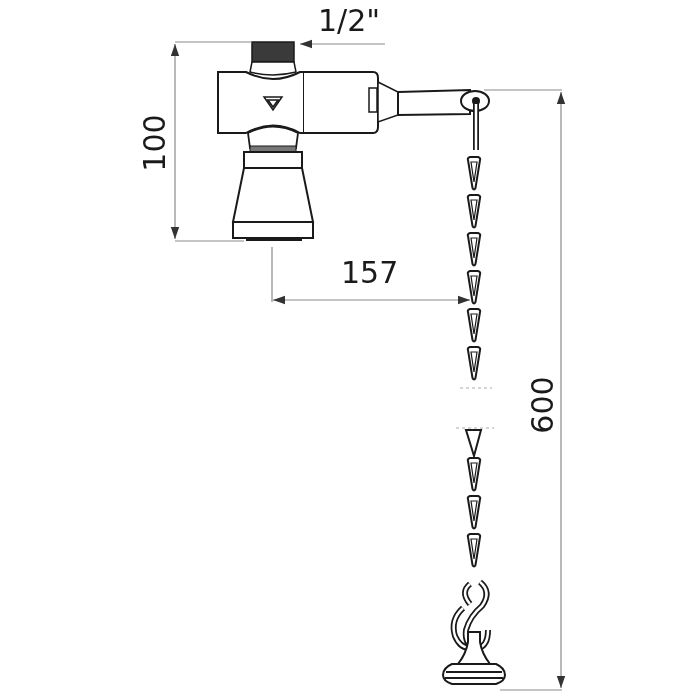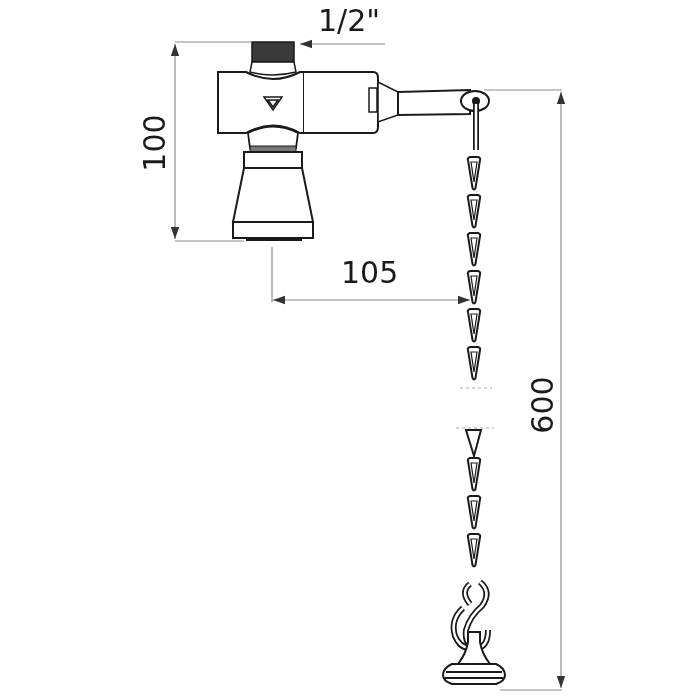--- a/index.html
+++ b/index.html
@@ -98,15 +98,15 @@
     <line x1="273" y1="300" x2="470" y2="300" marker-start="url(#arr)" marker-end="url(#arr)"></line>
 
     <line x1="484" y1="90" x2="562" y2="90"></line>
     <line x1="500" y1="690" x2="562" y2="690"></line>
     <line x1="561" y1="92" x2="561" y2="688" marker-start="url(#arr)" marker-end="url(#arr)"></line>
   </g>
 </svg>
 
 <div class="lbl" style="left:318px;top:6px;">1/2"</div>
 <div class="lbl rot" style="left:126px;top:128px;">100</div>
-<div class="lbl" style="left:341px;top:258px;">105</div>
+<div class="lbl" style="left:341px;top:258px;">157</div>
 <div class="lbl rot" style="left:514px;top:390px;">600</div>
 </div>
 
 </body></html>

